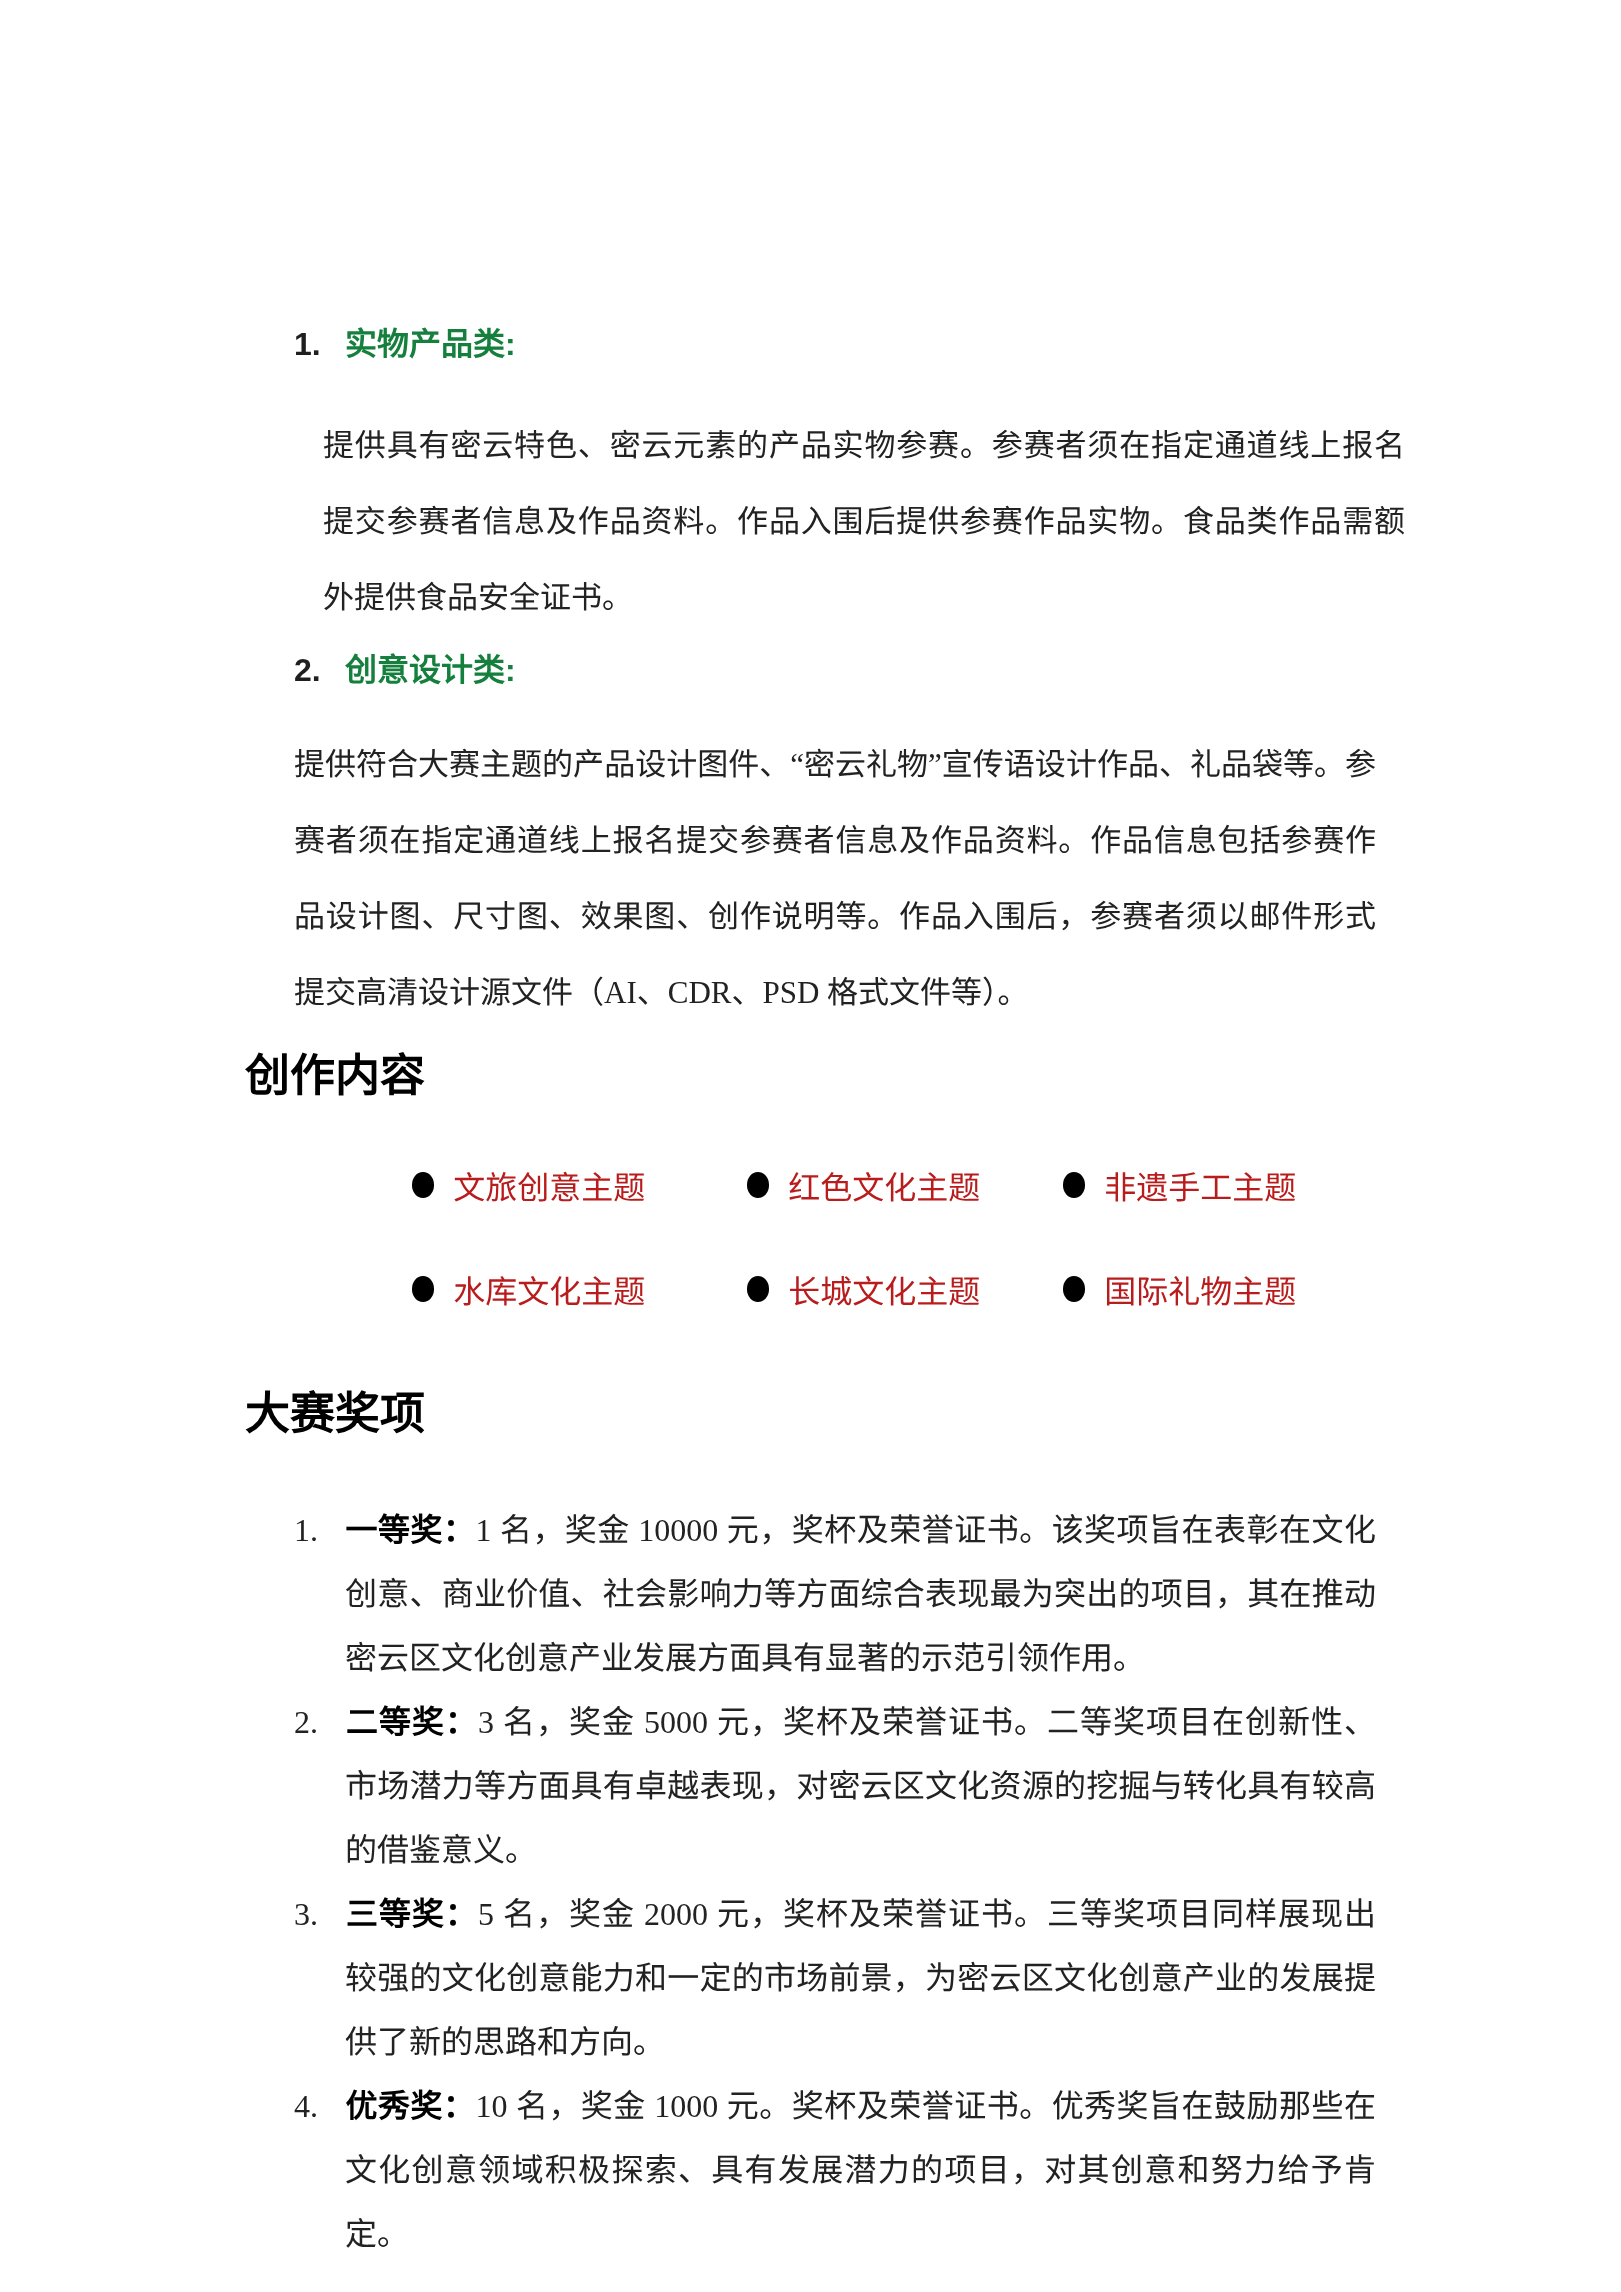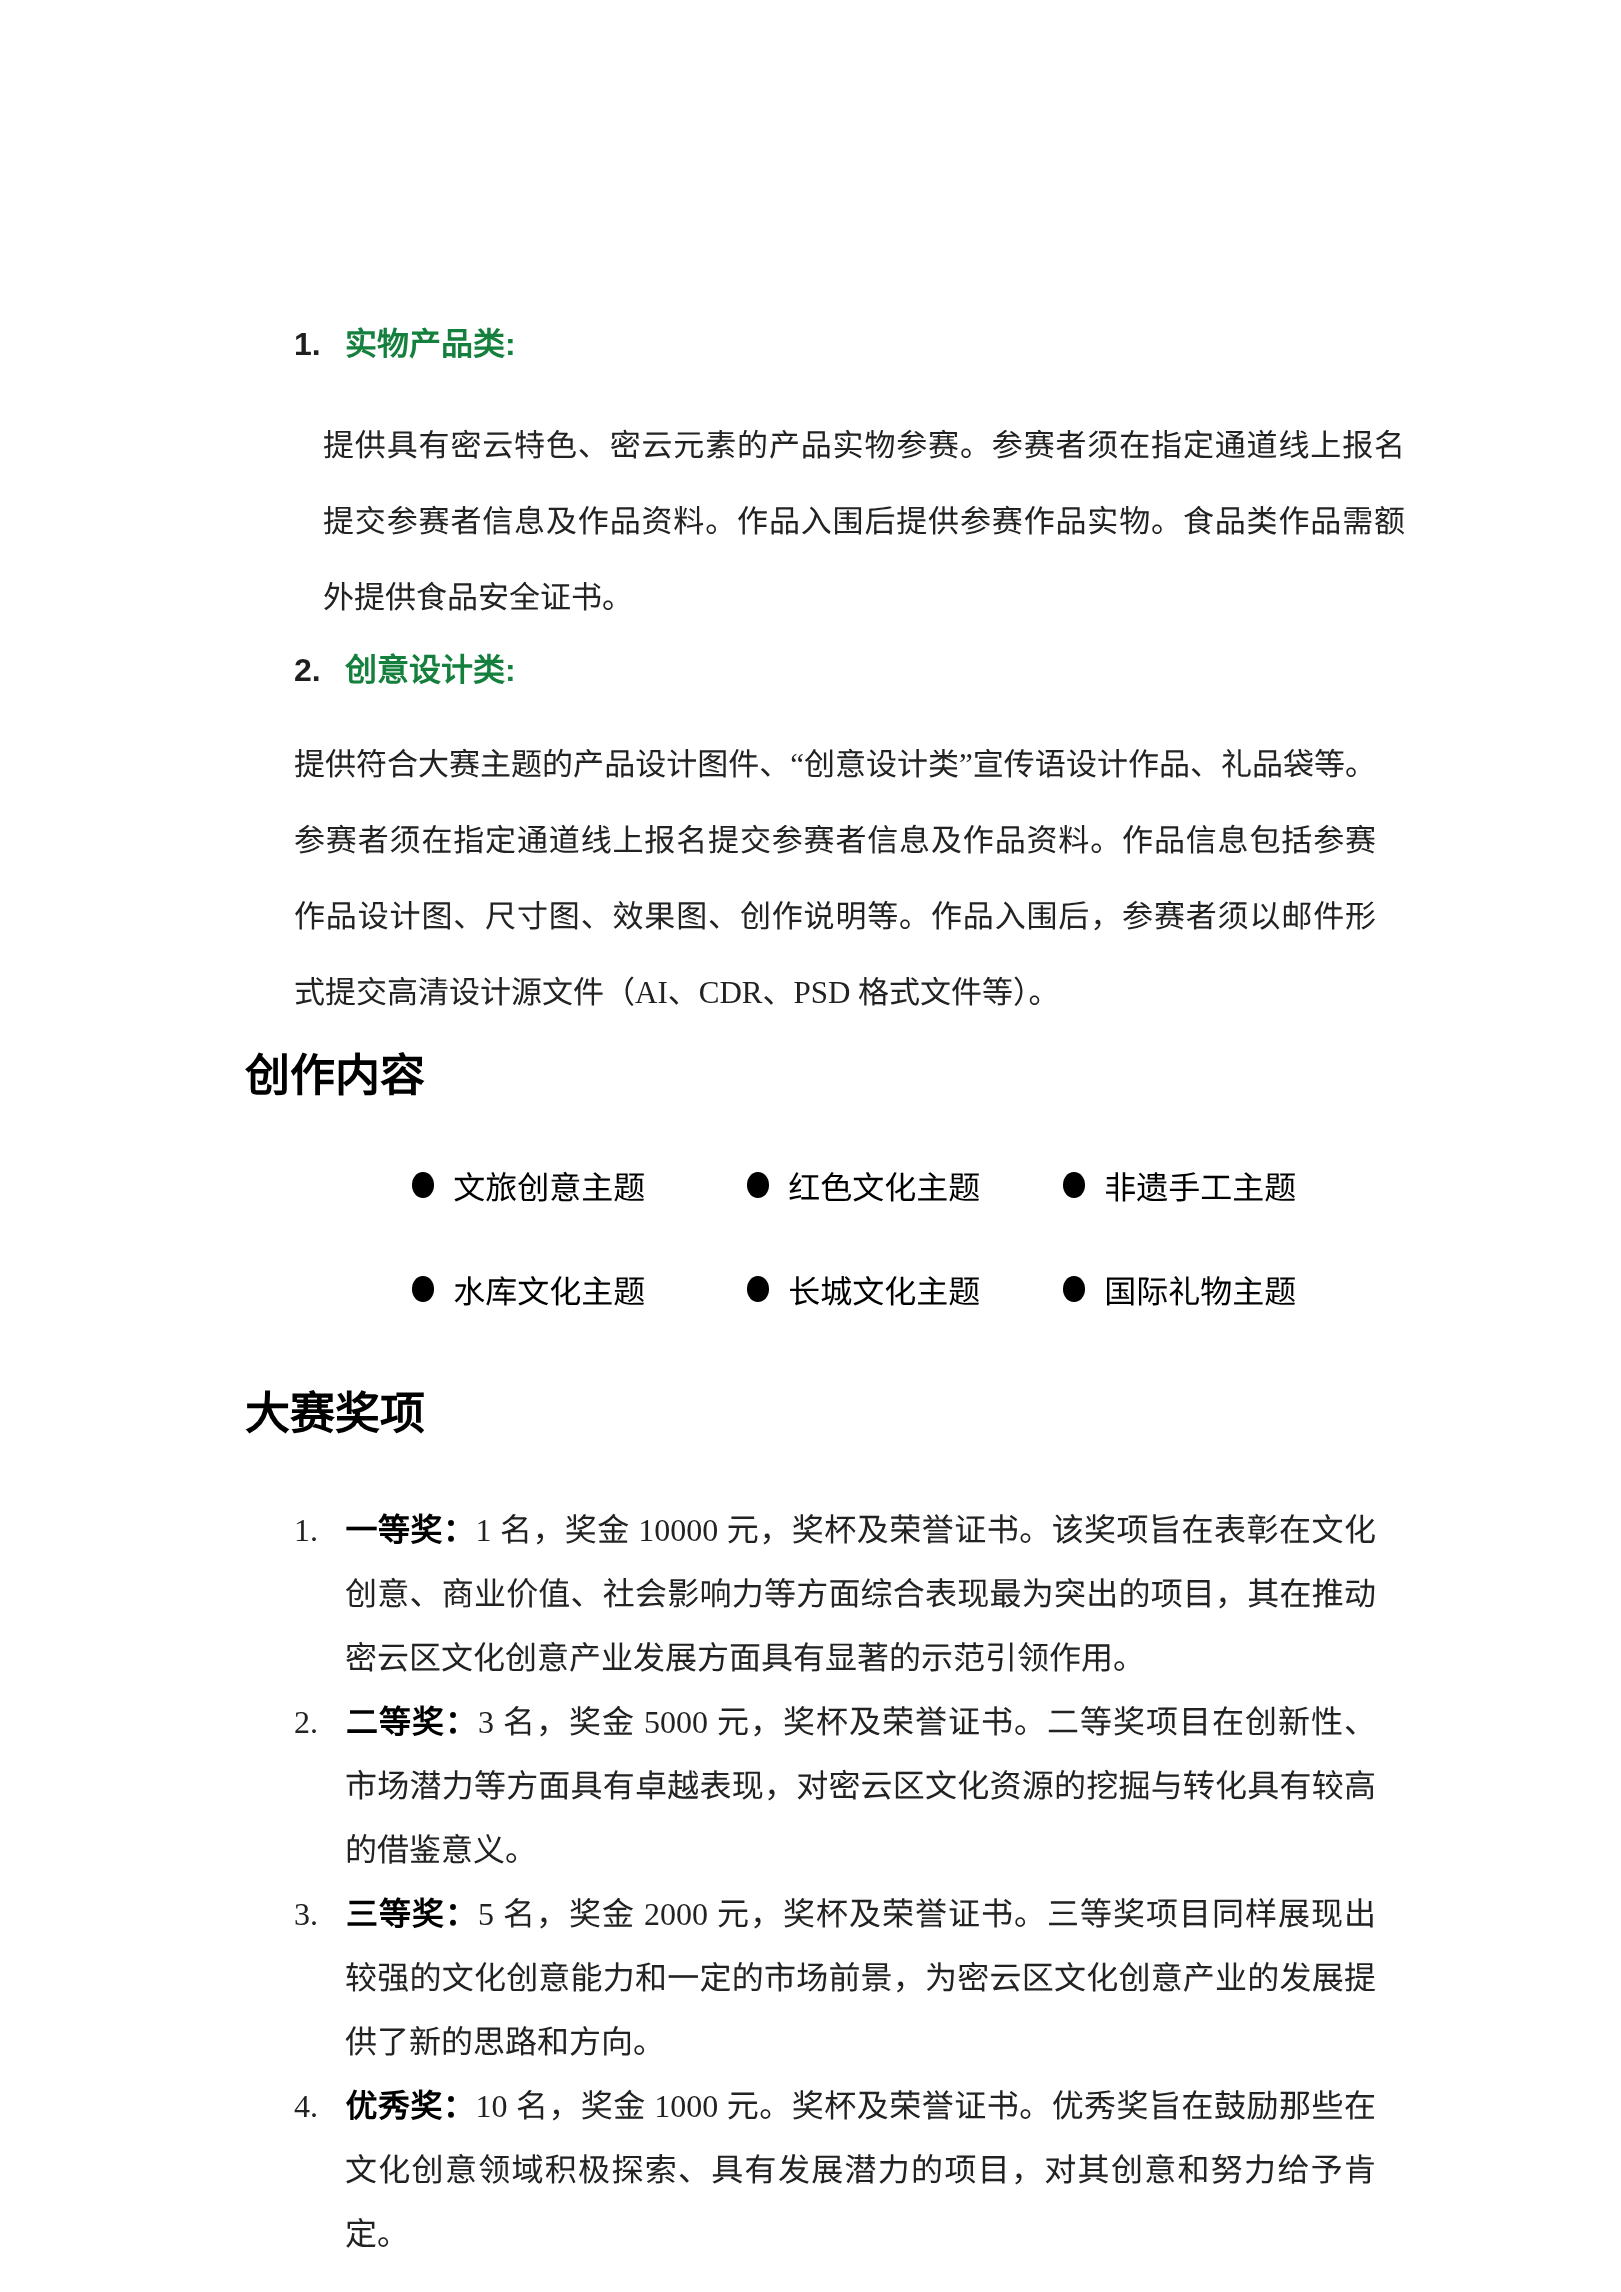--- a/index.html
+++ b/index.html
@@ -44,21 +44,21 @@
     text-align:justify;
     text-justify:inter-ideograph;
     color:#222;
   }
   .theme-row{left:0;right:0;height:47px;}
   .theme-cell{
     position:absolute;
     display:flex;
     align-items:center;
     font-size:32px;
-    color:#000000;
+    color:#b91c1c;
     white-space:nowrap;
   }
   .dot{
     display:inline-block;
     width:21.6px;height:25.5px;
     border-radius:50%;
     background:#000;
     margin-right:19.6px;
     flex:0 0 auto;
   }
@@ -96,21 +96,21 @@
   <div class="abs item-head" style="left:294px;top:323px;">
     <span class="num">1.</span><span class="lbl">实物产品类:</span>
   </div>
 
   <div class="abs para" style="left:294px;top:408px;margin-left:29px;">提供具有密云特色、密云元素的产品实物参赛。参赛者须在指定通道线上报名提交参赛者信息及作品资料。作品入围后提供参赛作品实物。食品类作品需额外提供食品安全证书。</div>
 
   <div class="abs item-head" style="left:294px;top:649px;">
     <span class="num">2.</span><span class="lbl">创意设计类:</span>
   </div>
 
-  <div class="abs para" style="left:294px;top:727px;">提供符合大赛主题的产品设计图件、“创意设计类”宣传语设计作品、礼品袋等。参赛者须在指定通道线上报名提交参赛者信息及作品资料。作品信息包括参赛作品设计图、尺寸图、效果图、创作说明等。作品入围后，参赛者须以邮件形式提交高清设计源文件（AI、CDR、PSD 格式文件等）。</div>
+  <div class="abs para" style="left:294px;top:727px;">提供符合大赛主题的产品设计图件、“密云礼物”宣传语设计作品、礼品袋等。参赛者须在指定通道线上报名提交参赛者信息及作品资料。作品信息包括参赛作品设计图、尺寸图、效果图、创作说明等。作品入围后，参赛者须以邮件形式提交高清设计源文件（AI、CDR、PSD 格式文件等）。</div>
 
   <div class="abs h1" style="left:245px;top:1051px;">创作内容</div>
 
   <div class="abs theme-row" style="top:1162px;">
     <div class="theme-cell" style="left:412px;">
       <span class="dot"></span>
       <span>文旅创意主题</span>
     </div>
     <div class="theme-cell" style="left:747px;">
       <span class="dot"></span>

